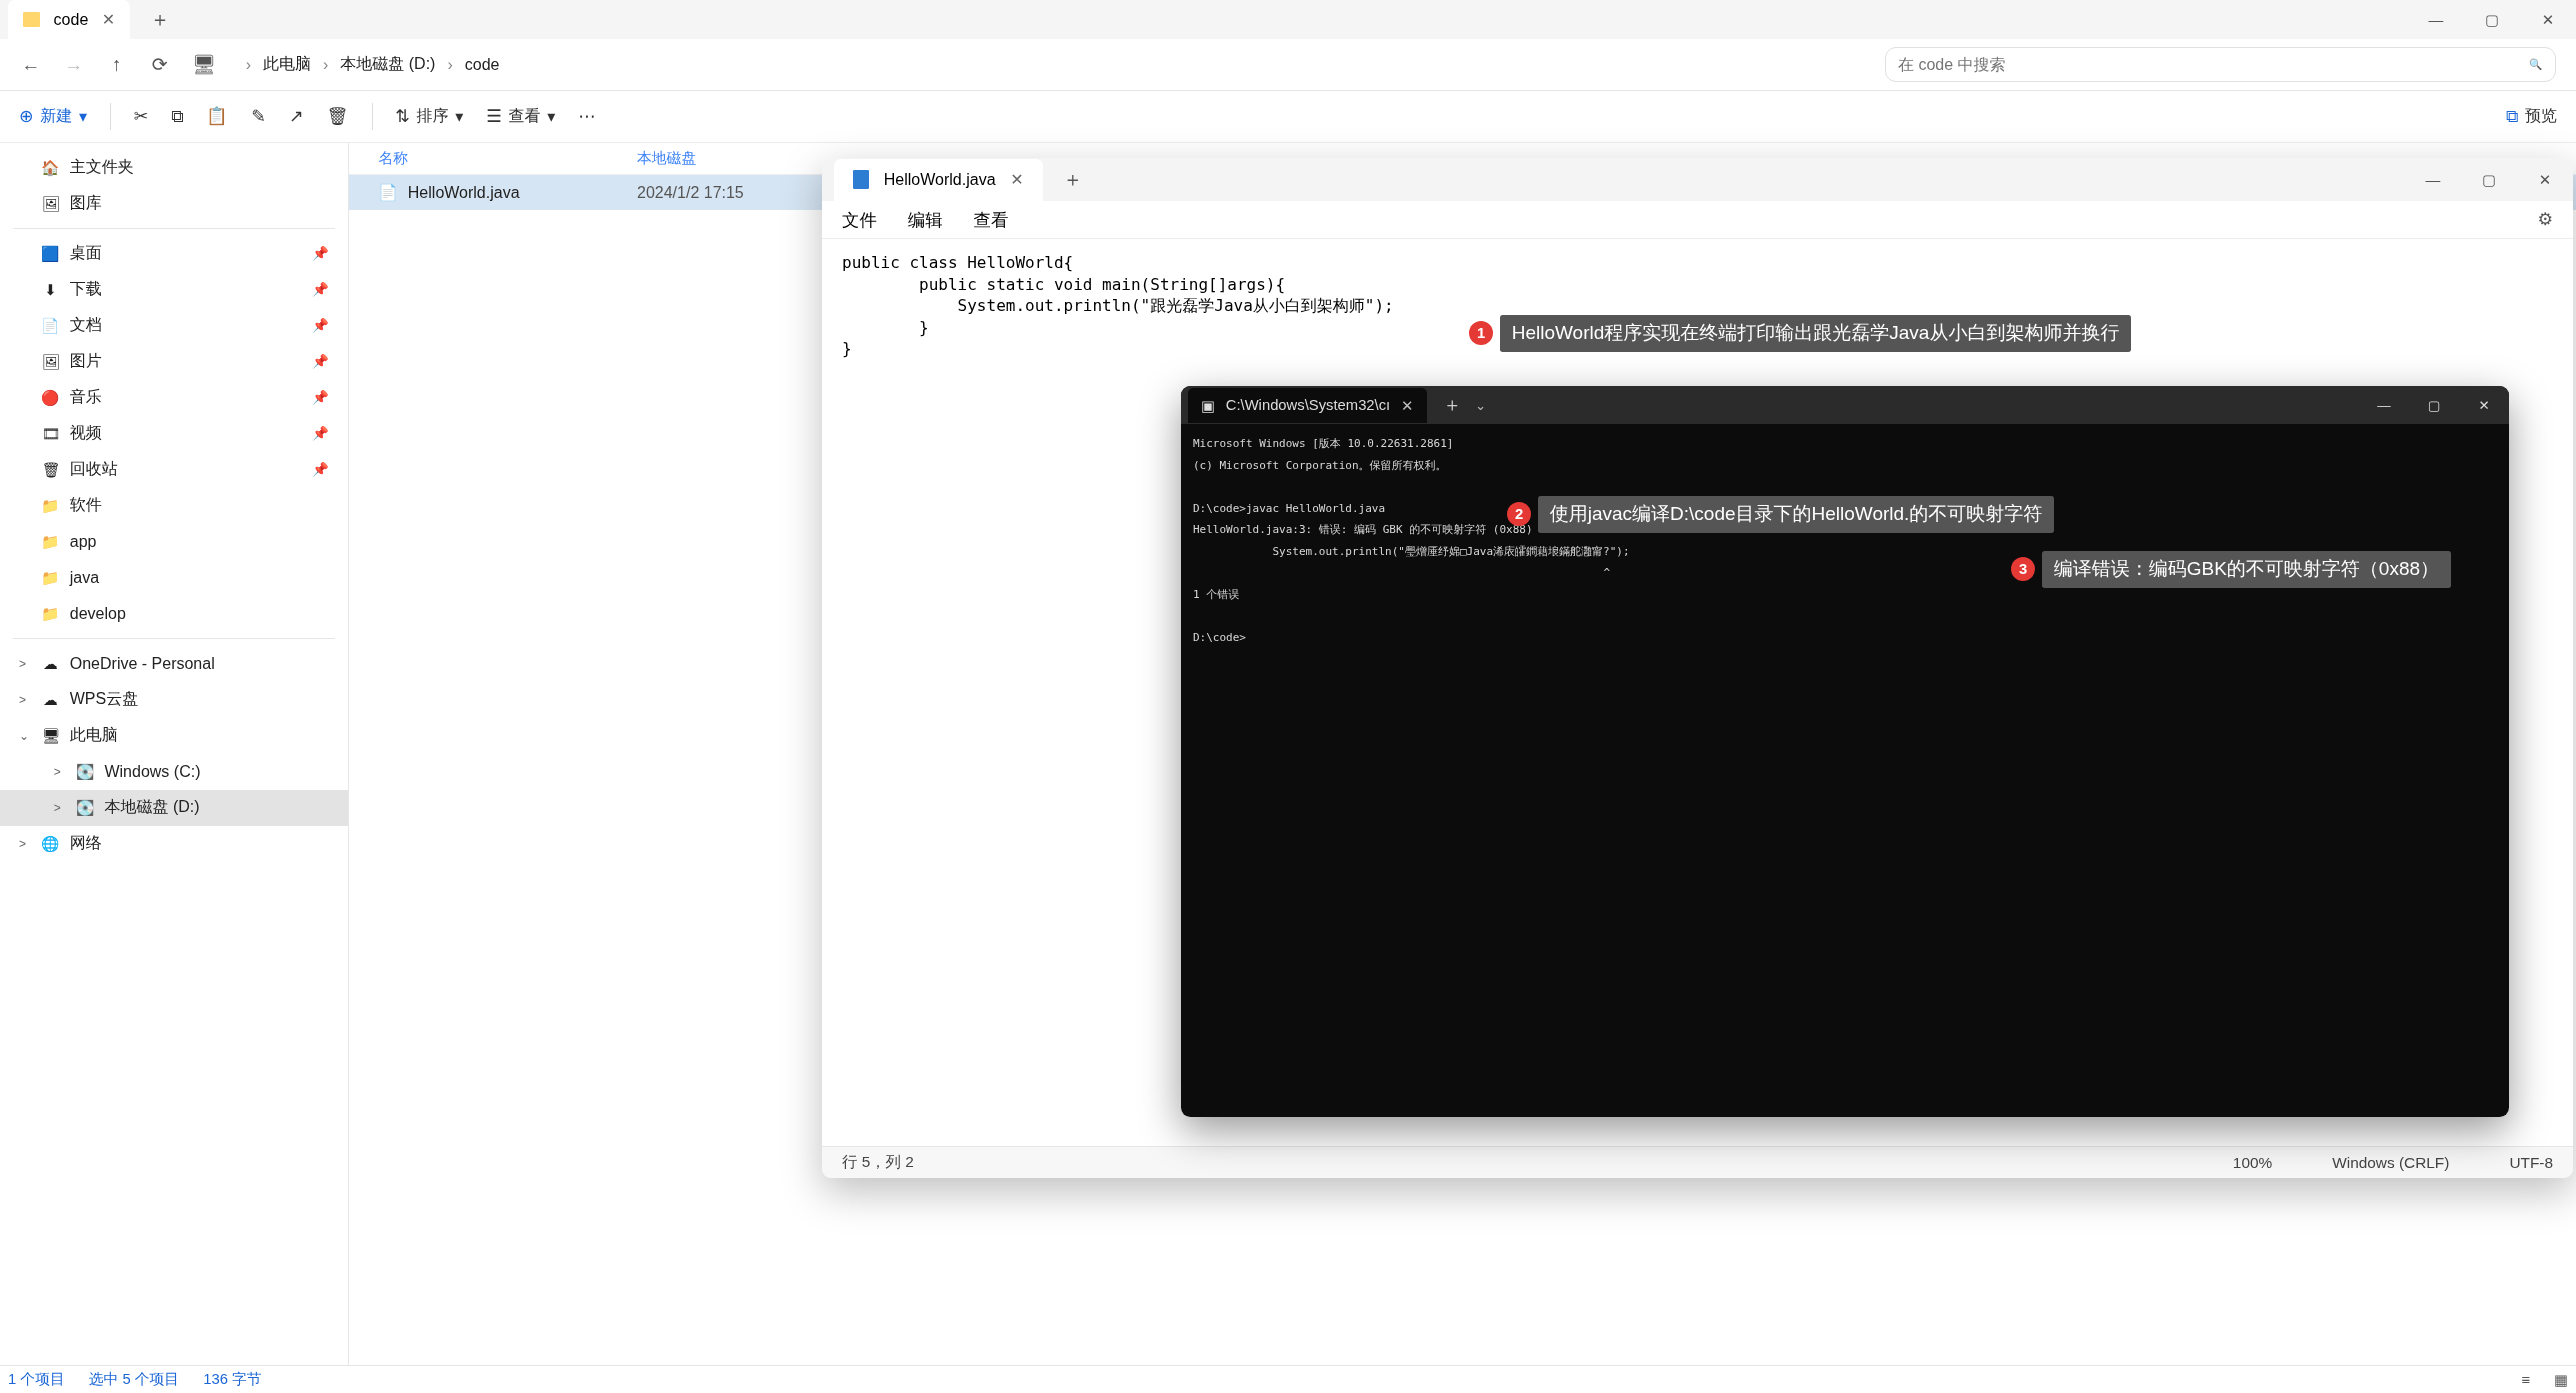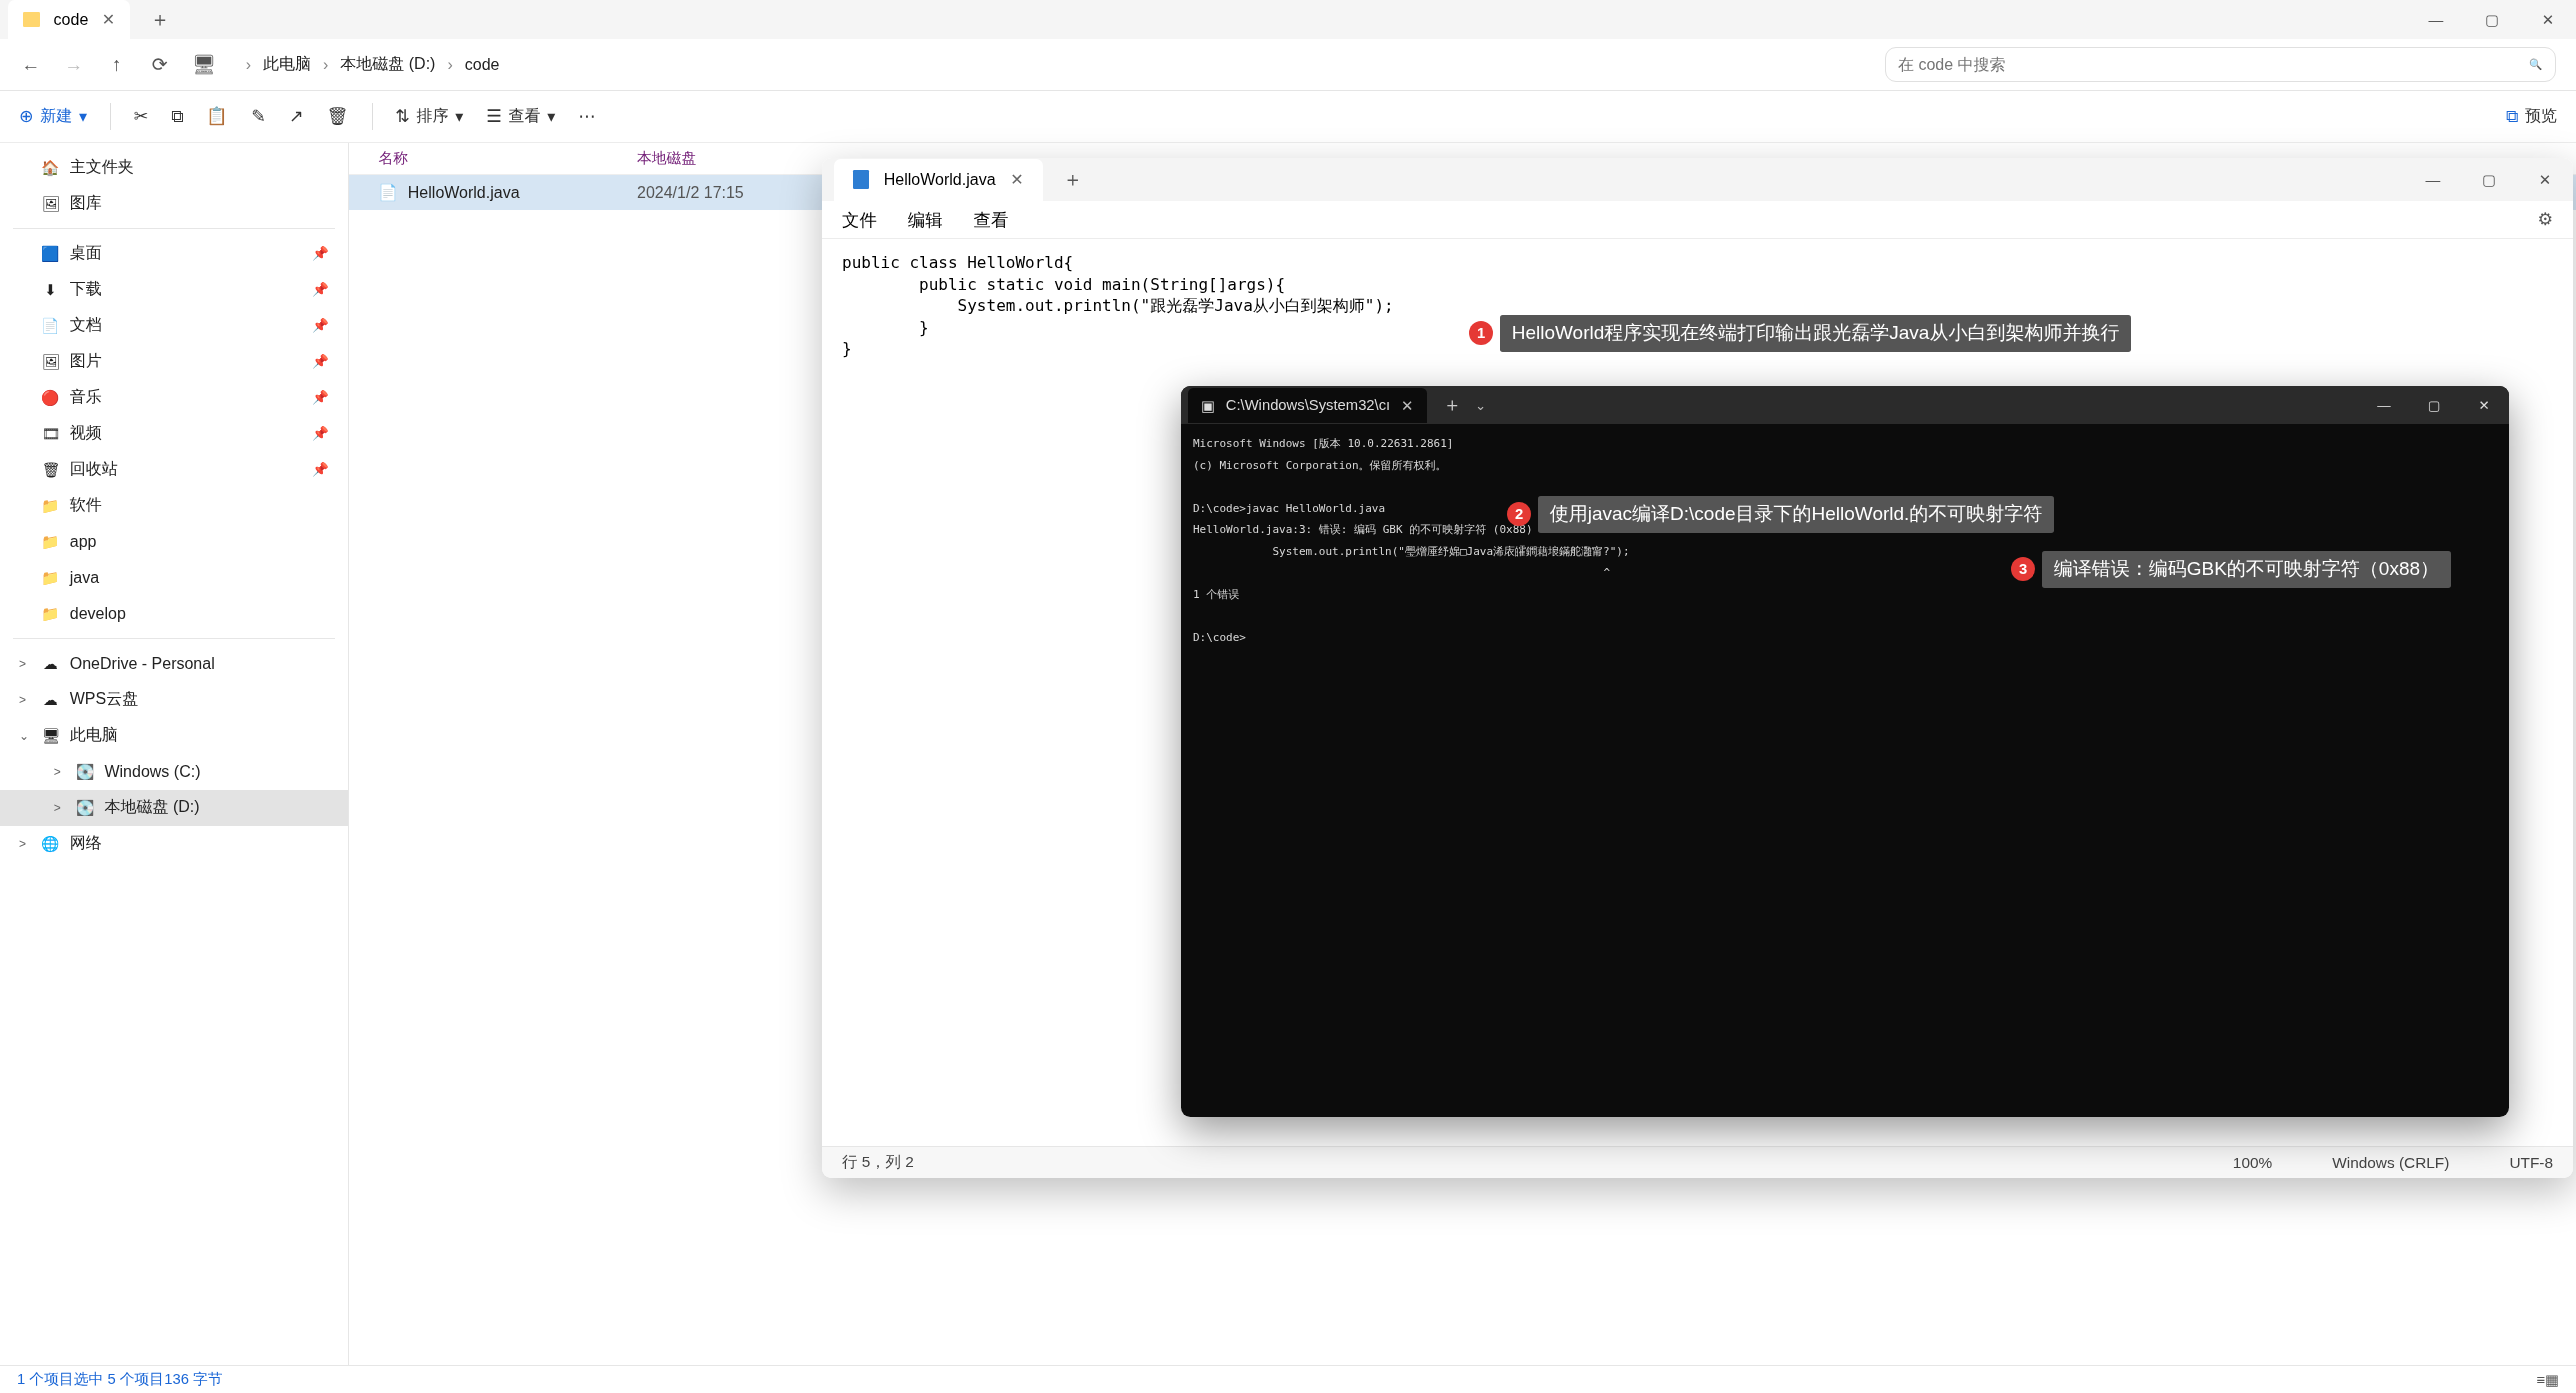--- a/index.html
+++ b/index.html
@@ -32,28 +32,28 @@
 .explorer .body{flex:1;display:flex;}
 .explorer .nav{width:349px;border-right:0.7px solid #e6e6e6;padding:6.7px 0;overflow:auto;}
 .explorer .nav .item{height:36px;display:flex;align-items:center;padding:0 19px;gap:10.7px;font-size:16px;color:#222;}
 .explorer .nav .item.selected{background:#e3e3e3;}
 .explorer .nav .item .pin{margin-left:auto;color:#999;font-size:13.4px;}
 .explorer .nav .item .chev{width:12px;color:#666;font-size:12px;}
 .explorer .nav .item .gap{width:24px;}
 .explorer .nav .hr{height:0.7px;background:#e6e6e6;margin:6.7px 13.4px;}
 .explorer .nav .cico{width:17.4px;text-align:center;font-size:14.8px;}
 .explorer .content{flex:1;display:flex;flex-direction:column;}
-.explorer .listhead{height:32px;border-bottom:0.7px solid #eee;display:flex;align-items:center;font-size:14.8px;color:#701a75;}
+.explorer .listhead{height:32px;border-bottom:0.7px solid #eee;display:flex;align-items:center;font-size:14.8px;color:#3b82f6;}
 .explorer .listhead .c1{width:288px;padding-left:29.5px;}
 .explorer .listhead .c2{width:174px;}
 .explorer .filerow{height:35px;display:flex;align-items:center;font-size:16px;color:#222;}
 .explorer .filerow.sel{background:#d6e5f3;}
 .explorer .filerow .c1{width:288px;padding-left:29.5px;display:flex;align-items:center;gap:9.4px;}
 .explorer .filerow .c2{width:174px;color:#555;}
-.explorer .status{height:29.5px;border-top:0.7px solid #e6e6e6;display:flex;align-items:center;gap:0;padding:0 17px;font-size:14.8px;color:#1a66d6;}
+.explorer .status{height:29.5px;border-top:0.7px solid #e6e6e6;display:flex;align-items:center;gap:24px;padding:0 8px;font-size:14.8px;color:#1a66d6;}
 .explorer .status .spacer{flex:1;}
 
 
 .notepad{position:absolute;left:822px;top:158px;width:1751px;height:1020px;background:#ffffff;box-shadow:0 13.4px 40px rgba(0,0,0,.25);display:flex;flex-direction:column;border-radius:9.4px;overflow:hidden;}
 .notepad .titlebar{height:43px;background:#f4f4f4;display:flex;align-items:center;}
 .notepad .tab{height:42px;background:#ffffff;border-radius:6.7px 6.7px 0 0;display:flex;align-items:center;padding:0 19px;margin-left:12px;gap:14.8px;}
 .notepad .tab .ico{width:16px;height:19px;background:#2d7dd2;border-radius:1.3px;}
 .notepad .tab span{font-size:16px;}
 .notepad .tab .close{font-size:16px;color:#666;}
 .notepad .titlebar .newtab{font-size:20px;color:#555;margin-left:20px;}

